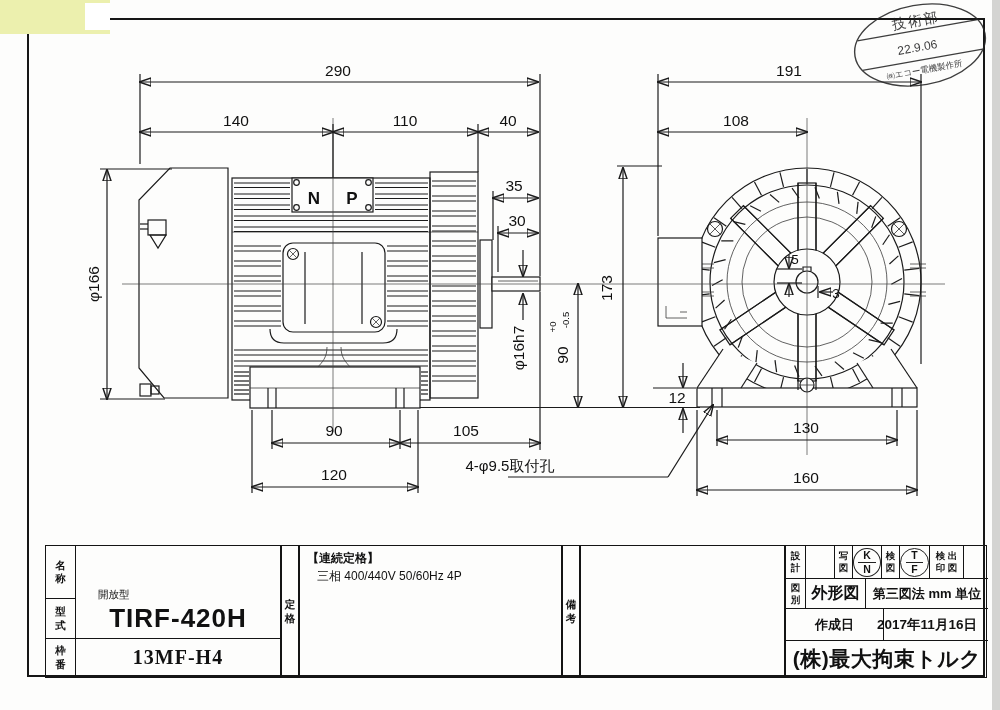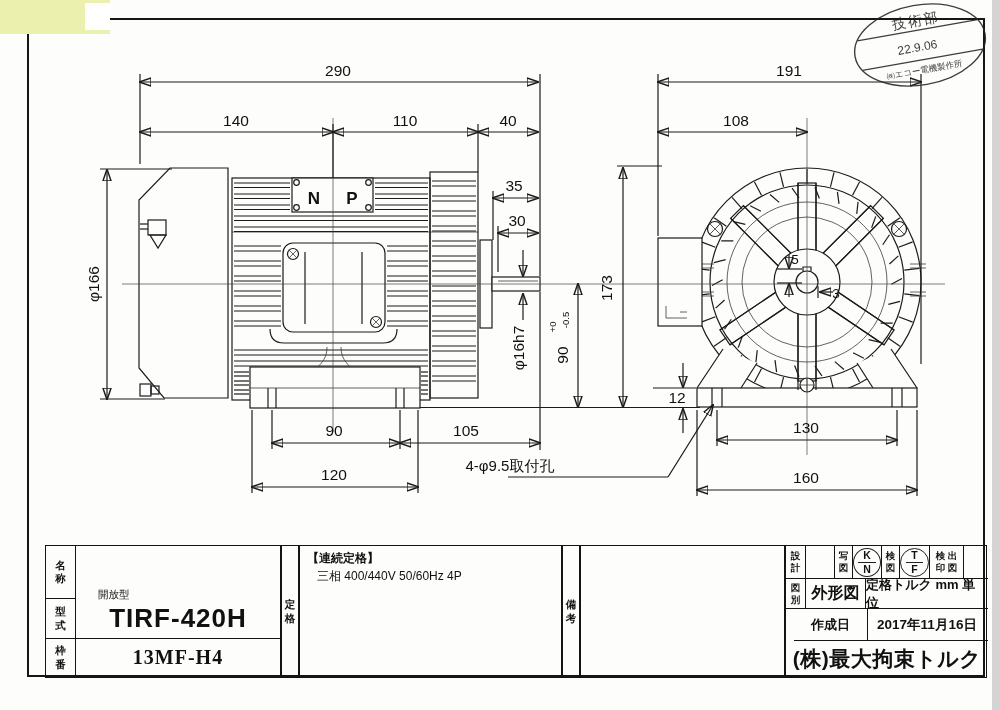--- a/index.html
+++ b/index.html
@@ -483,21 +483,21 @@
       <span class="b">F</span>
     </div>
   </div>
   <div class="cell vlab brd-r brd-b" style="left:144px;top:0;width:34px;height:33px;font-size:9.5px;">検 出
 印 図</div>
   <div class="cell brd-b" style="left:178px;top:0;width:24px;height:33px;"></div>
 
   <div class="cell vlab brd-r brd-b" style="left:0;top:33px;width:20px;height:30px;font-size:9.5px;">図
 別</div>
   <div class="cell brd-r brd-b" style="left:20px;top:33px;width:60px;height:30px;font-size:16px;font-weight:600;">外形図</div>
-  <div class="cell brd-b" style="left:80px;top:33px;width:122px;height:30px;font-size:13px;font-weight:600;">定格トルク  mm  単位</div>
-
-  <div class="cell brd-r brd-b" style="left:8px;top:63px;width:74px;height:32px;font-size:13px;font-weight:600;">作成日</div>
+  <div class="cell brd-b" style="left:80px;top:33px;width:122px;height:30px;font-size:13px;font-weight:600;">第三図法  mm  単位</div>
+
+  <div class="cell brd-r brd-b" style="left:0;top:63px;width:98px;height:32px;font-size:13px;font-weight:600;">作成日</div>
   <div class="cell brd-b" style="left:80px;top:63px;width:122px;height:32px;font-size:13.5px;font-weight:600;">2017年11月16日</div>
 
   <div class="cell" style="left:0;top:95px;width:202px;height:35px;font-size:21px;font-weight:700;letter-spacing:0.5px;white-space:nowrap;">(株)最大拘束トルク</div>
 </div>
 
 <div id="paper-edge"></div>
 
 </body></html>

